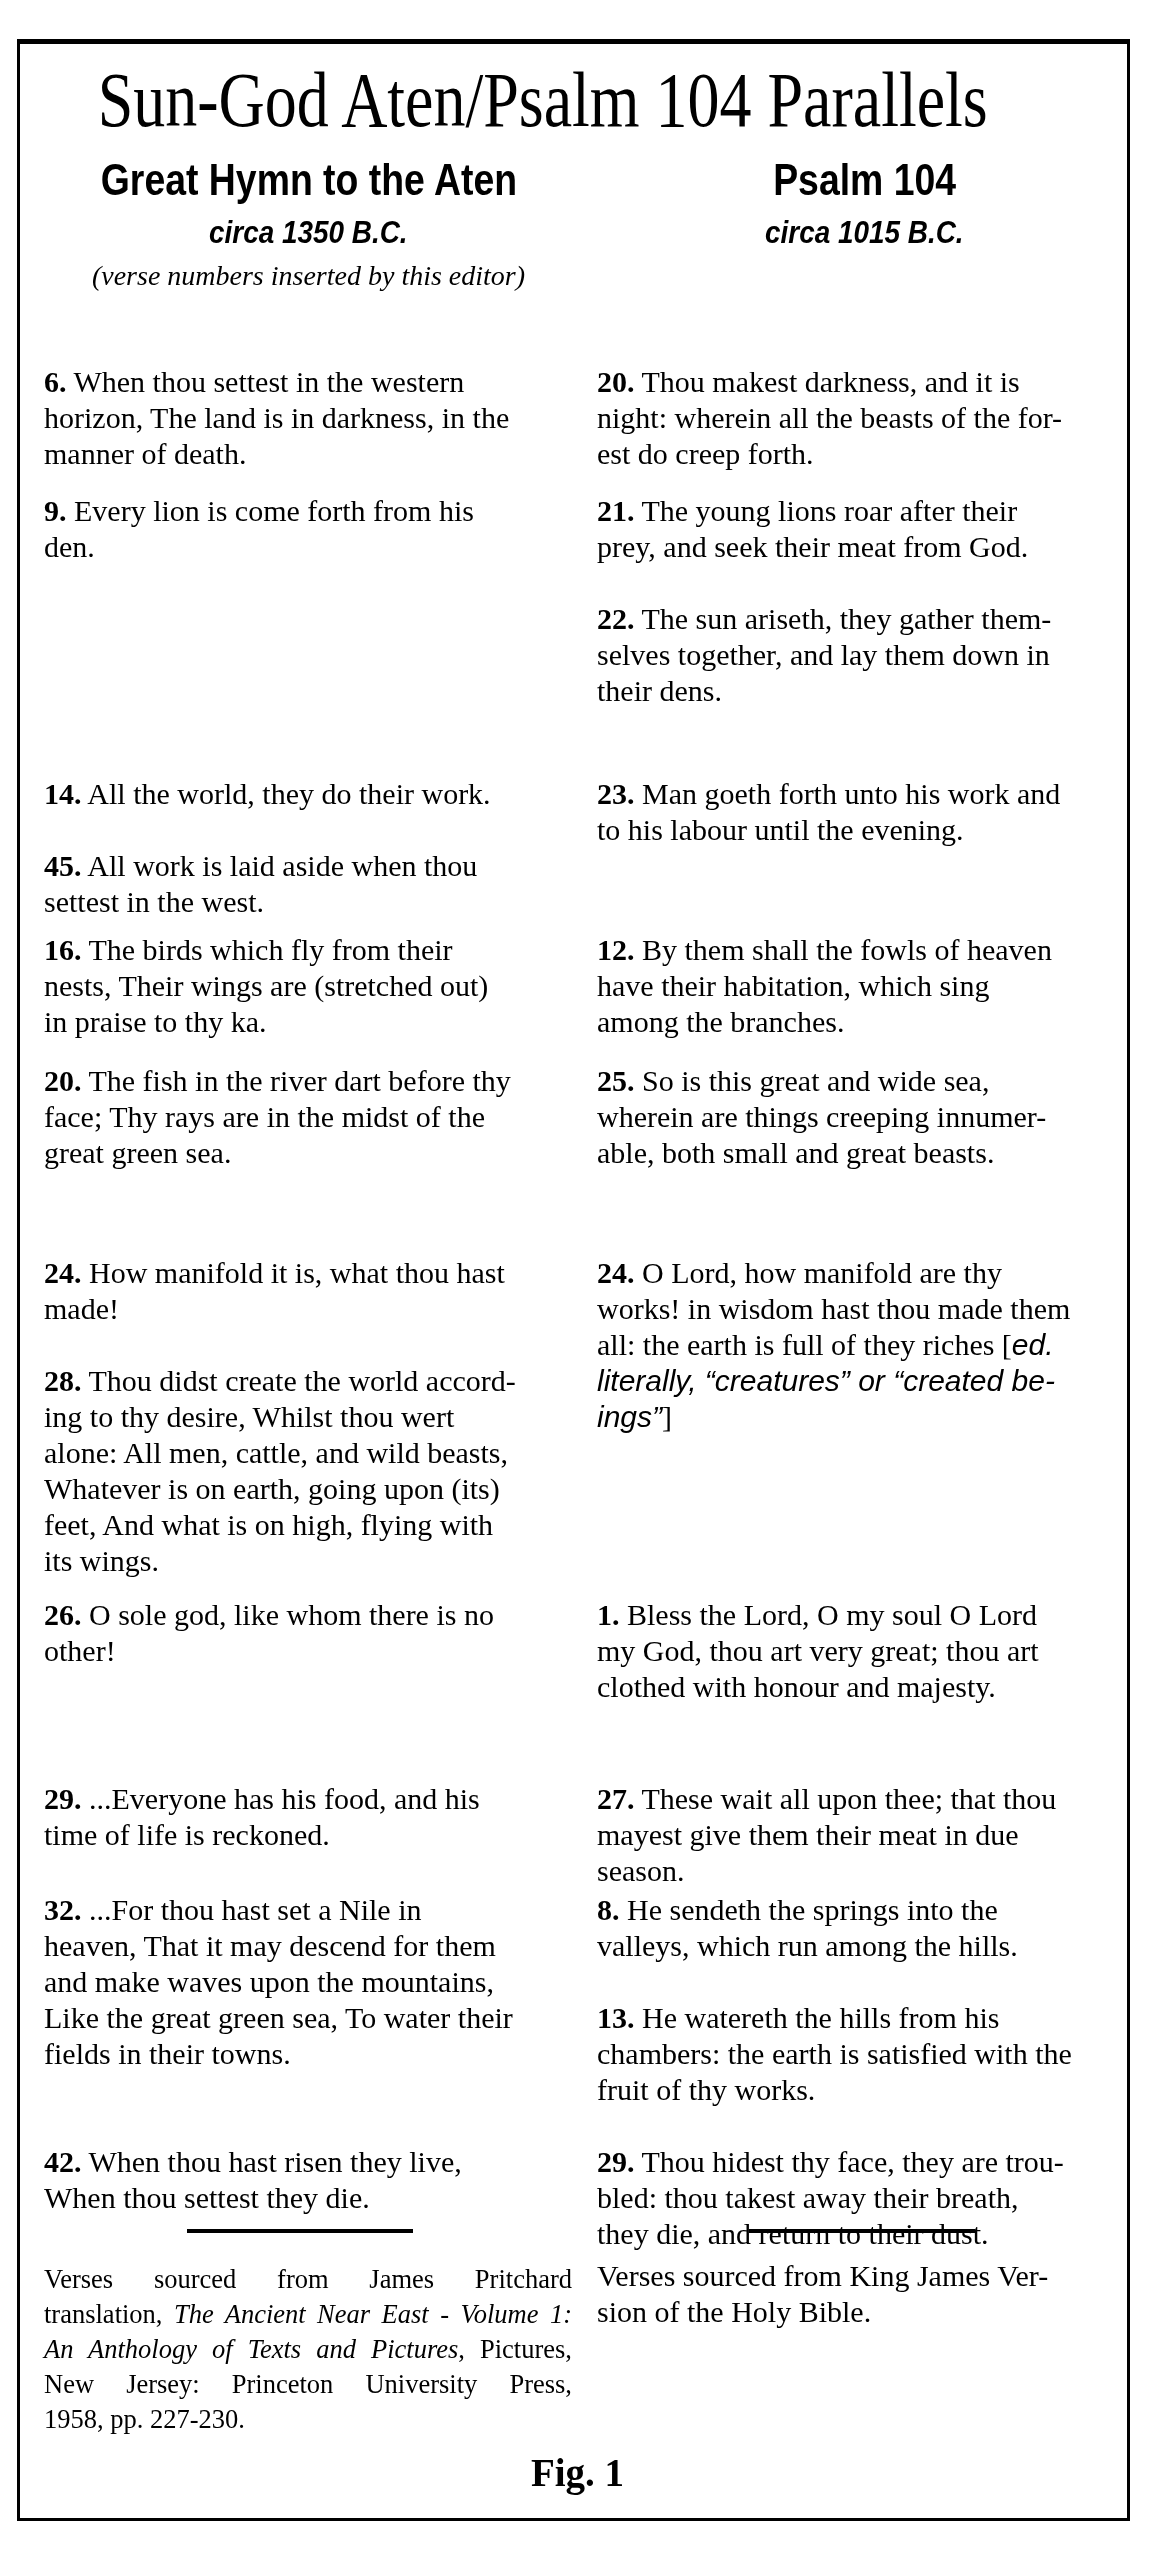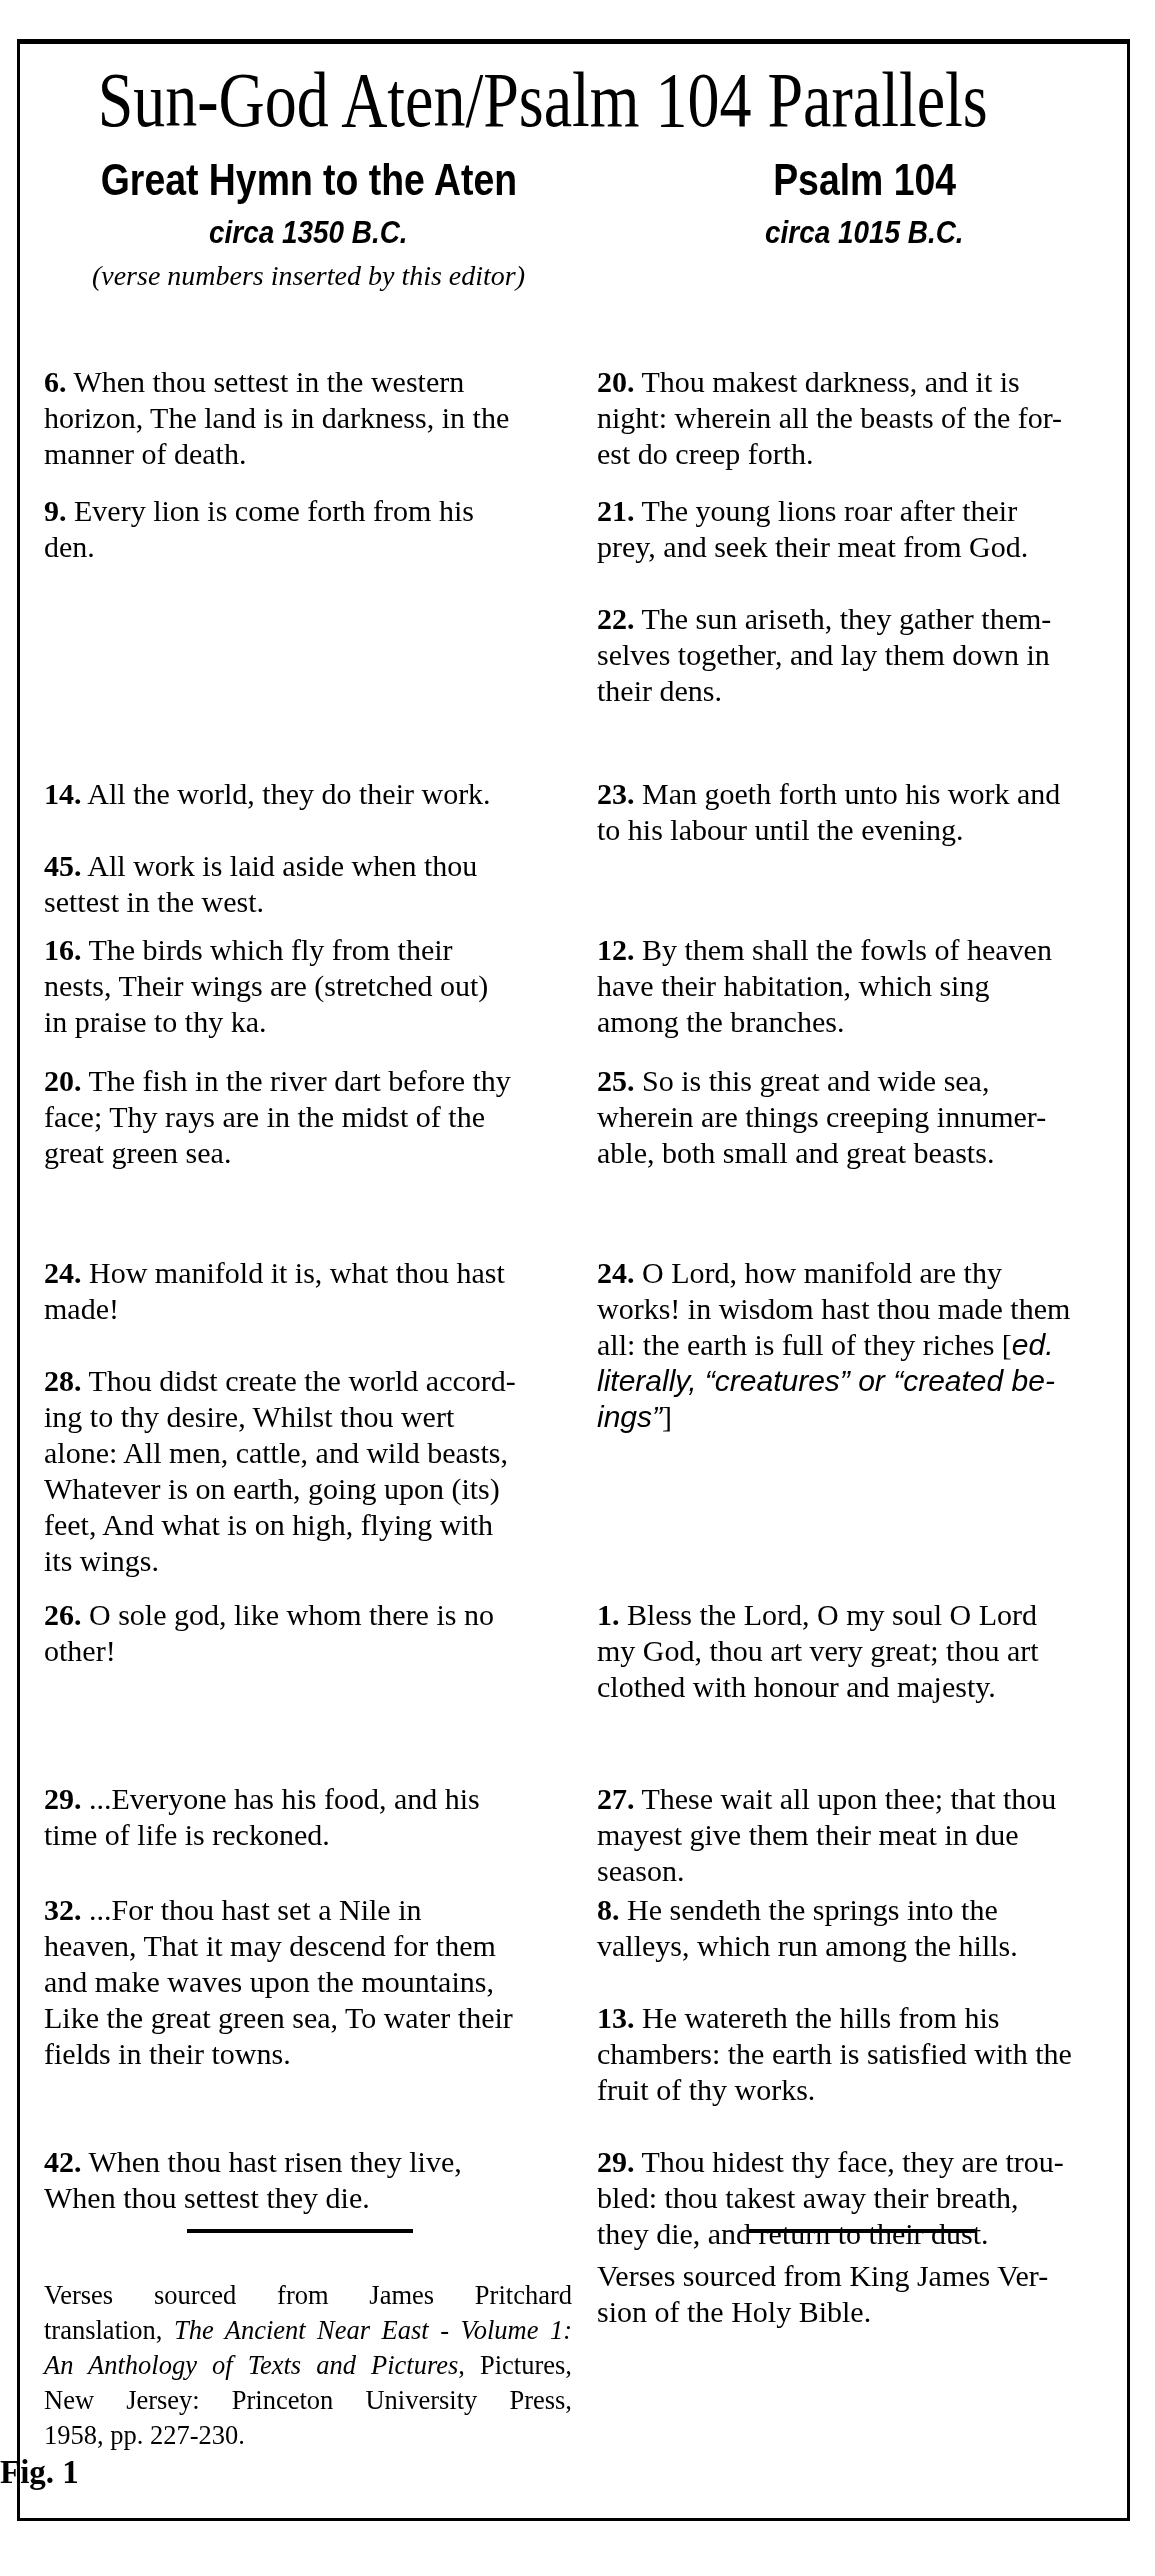--- a/index.html
+++ b/index.html
@@ -25,25 +25,25 @@
   .cell{position:absolute;font-size:30px;line-height:36px;}
   .cell-l{left:44px;width:529px;}
   .cell-r{left:597px;width:535px;}
   .seg{white-space:pre-line;margin-top:36px;}
   .vnum{font-weight:bold;}
   .isans{font-family:"Liberation Sans","DejaVu Sans",sans-serif;font-style:italic;}
   .iserif{font-style:italic;}
   .rule{position:absolute;top:2229px;height:3.9px;background:#000;}
   .rule-l{left:187px;width:226px;}
   .rule-r{left:749px;width:226px;}
-  .cite-l{position:absolute;left:44px;top:2262px;width:528px;font-size:26.5px;line-height:35px;margin-top:16px;}
+  .cite-l{position:absolute;left:44px;top:2262px;width:528px;font-size:26.5px;line-height:35px;}
   .cite-l .just{text-align:justify;text-align-last:justify;}
   .cite-r{position:absolute;left:597px;top:2258px;width:535px;font-size:30px;line-height:36px;white-space:pre-line;}
-  .figlabel{position:absolute;top:2453px;left:0;width:100%;text-align:left;
-            font-weight:bold;font-size:33px;line-height:39px;}
+  .figlabel{position:absolute;top:2453px;left:0;width:100%;text-align:center;
+            font-weight:bold;font-size:39px;line-height:39px;}
 </style>
 </head>
 <body>
 
 <div class="page">
   <div class="frame"></div>
 
   <div class="title">
     <span class="squeeze">Sun-God Aten/Psalm 104 Parallels</span>
   </div>

